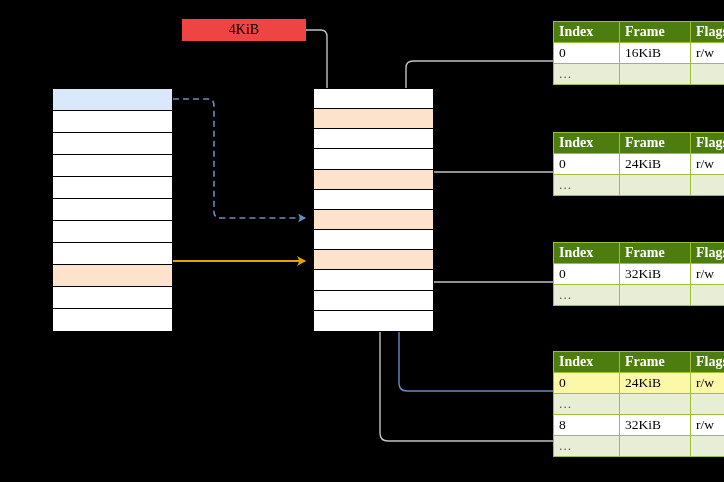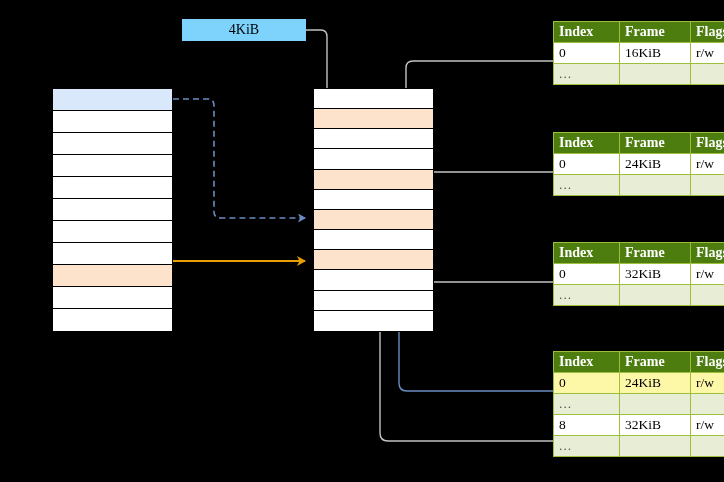--- a/index.html
+++ b/index.html
@@ -5,21 +5,21 @@
   html,body{margin:0;padding:0;background:#000;}
   body{width:724px;height:482px;position:relative;overflow:hidden;
        font-family:"Liberation Serif", serif;}
   #stage{position:absolute;left:0;top:0;width:724px;height:482px;}
 
   
   #wires{position:absolute;left:0;top:0;width:724px;height:482px;}
 
   
   .chip{position:absolute;display:flex;align-items:center;justify-content:center;
-        background:#7dd3fc;color:#000;font-size:14px;line-height:1;}
+        background:#ef4444;color:#000;font-size:14px;line-height:1;}
 
   
   .memcol{position:absolute;border:1.6px solid #000;box-sizing:border-box;background:#fff;}
   .memrow{box-sizing:border-box;border-bottom:1.6px solid #000;background:#fff;}
   .memrow:last-child{border-bottom:none;}
   .r-blue{background:#dae8fb;}
   .r-peach{background:#fde3cc;}
 
   
   .ptable{position:absolute;border-collapse:collapse;table-layout:fixed;

